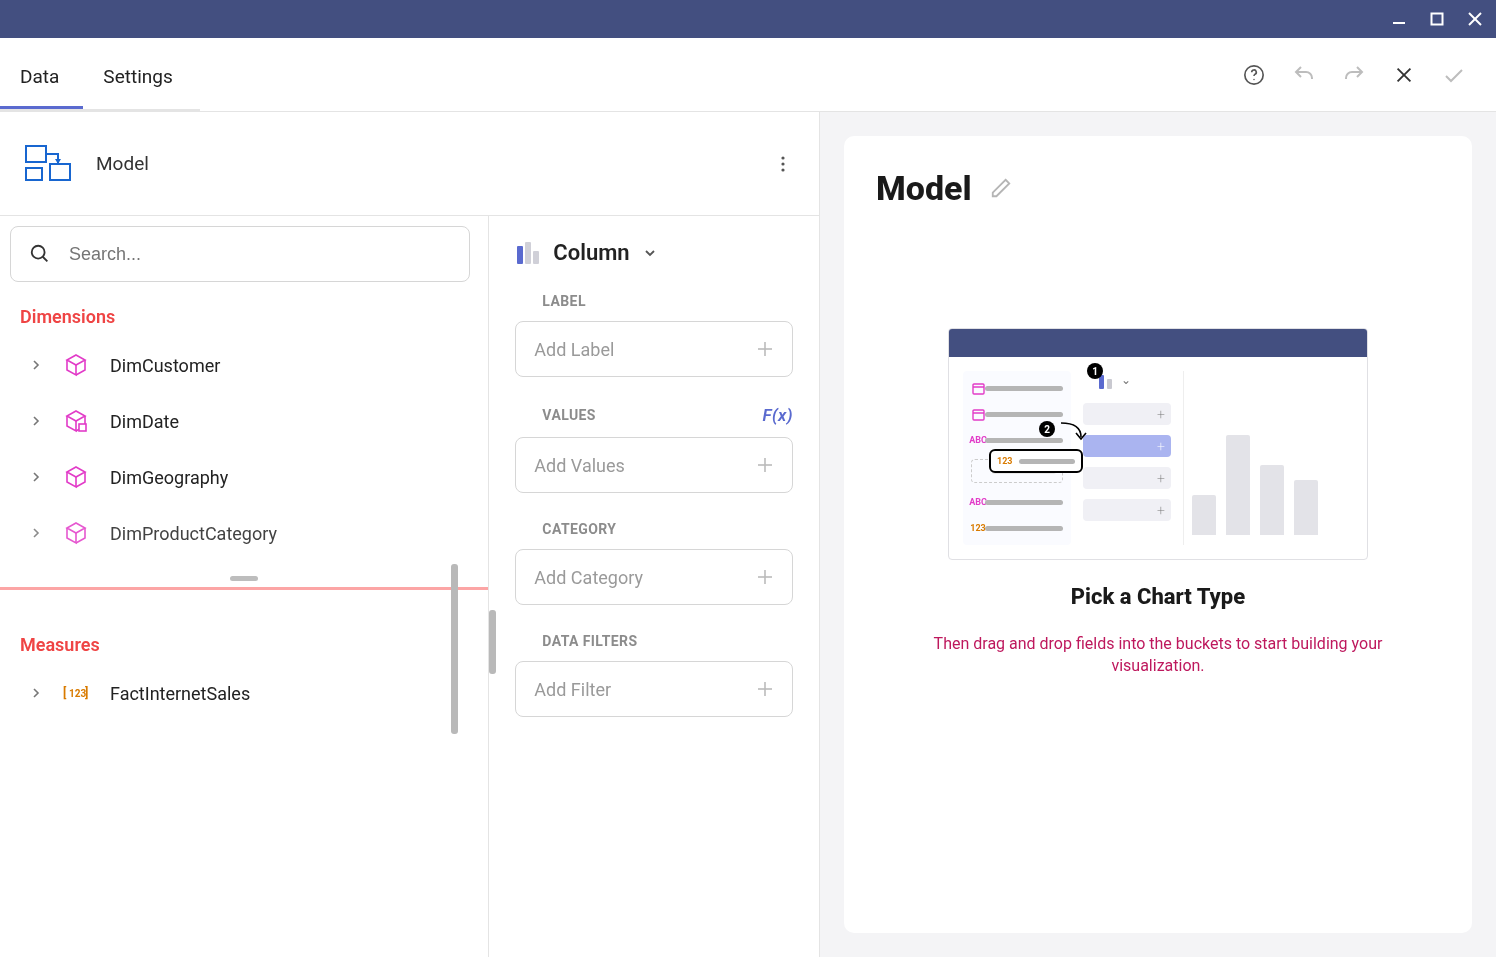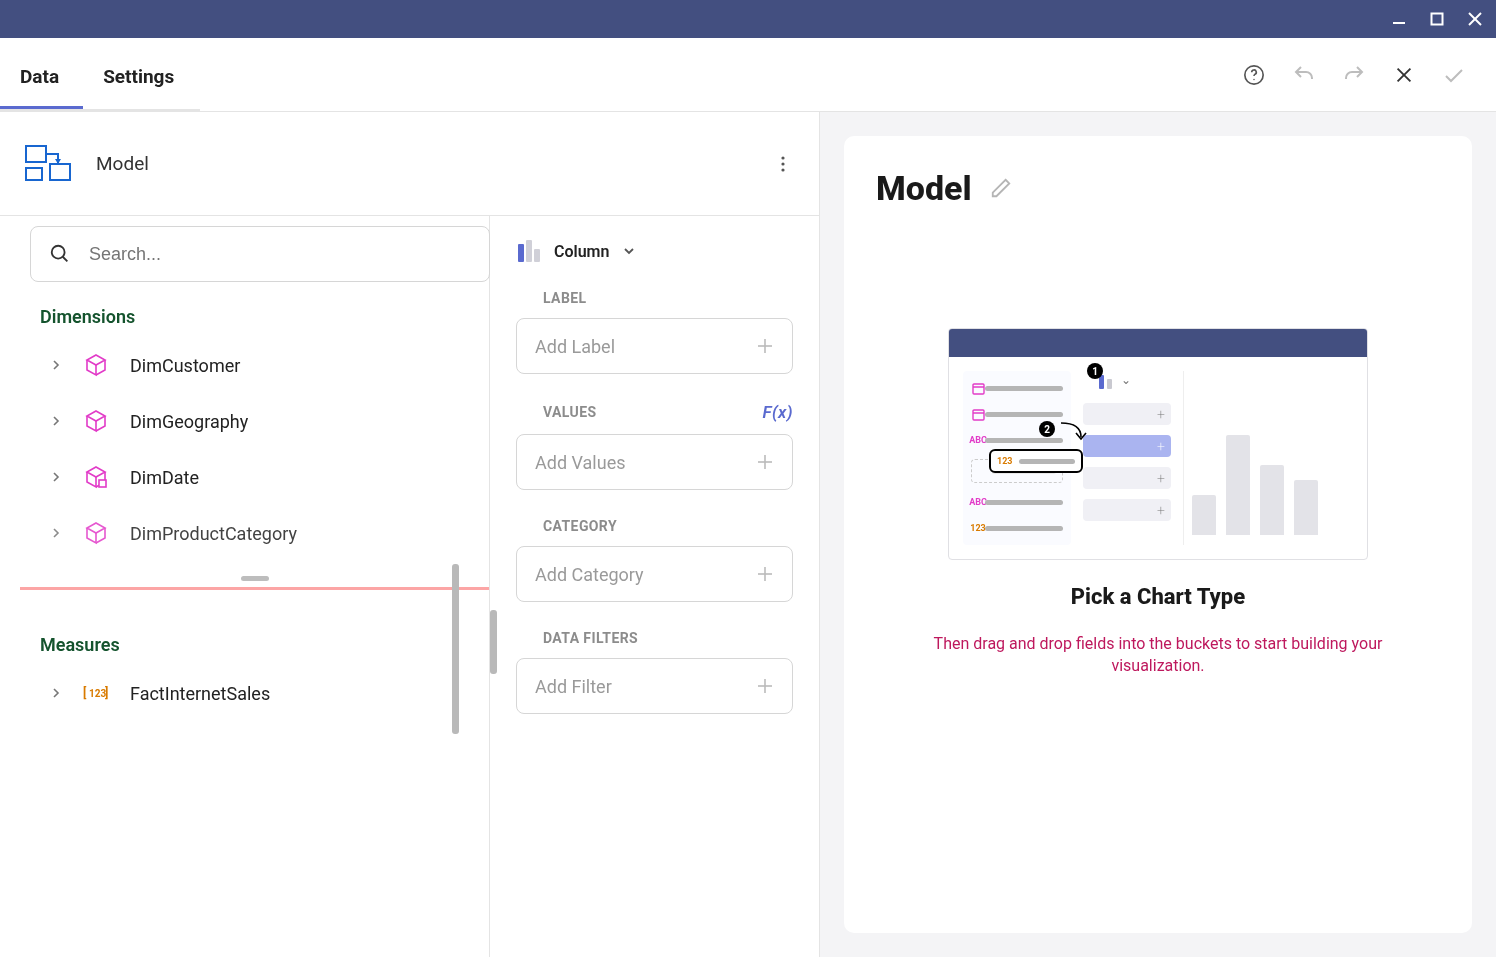--- a/index.html
+++ b/index.html
@@ -36,21 +36,21 @@
     border-bottom: 1px solid #e4e4e4;
   }
   .tabs {
     display: flex;
     align-items: center;
     padding-left: 20px;
     gap: 44px;
   }
   .tab {
     font-size: 19px;
-    font-weight: 700;
+    font-weight: 400;
     color: #222;
     padding: 24px 0 20px 0;
     position: relative;
     cursor: pointer;
   }
   .tab.active::after {
     content: "";
     position: absolute;
     left: -20px; right: -24px;
     bottom: -1px;
@@ -114,21 +114,20 @@
     display: flex;
     height: calc(100% - 104px);
   }
 
   .fields-panel {
     width: 490px;
     display: flex;
     flex-direction: column;
     border-right: 1px solid #e4e4e4;
     position: relative;
-    padding-left: 20px;
   }
 
   .search-wrap {
     padding: 10px 10px 10px 10px;
   }
   .search {
     display: flex;
     align-items: center;
     gap: 18px;
     width: 460px;
@@ -140,21 +139,21 @@
   .search input {
     border: none;
     outline: none;
     font-size: 18px;
     flex: 1;
   }
 
   .section-title {
     font-size: 18px;
     font-weight: 600;
-    color: #14532d;
+    color: #ef4444;
     padding: 14px 20px 10px 20px;
   }
 
   .dim-list {
     overflow-y: auto;
     padding-bottom: 8px;
     max-height: 280px;
     position: relative;
   }
   .dim-list::-webkit-scrollbar { width: 0; }
@@ -217,21 +216,21 @@
   }
 
   .chart-type-row {
     display: flex;
     align-items: center;
     gap: 14px;
     margin-bottom: 26px;
     cursor: pointer;
   }
   .chart-type-row .ct-label {
-    font-size: 16px;
+    font-size: 22px;
     font-weight: 600;
     color:#222;
   }
 
   .cfg-label {
     font-size: 14px;
     font-weight: 700;
     color: #8c8c8c;
     letter-spacing: 0.4px;
     margin-top: 28px;
@@ -512,39 +511,39 @@
             <span class="chev">
                 <svg width="10" height="10" viewBox="0 0 10 10">
                   <polyline points="3,1 7,5 3,9" fill="none" stroke="#777" stroke-width="1.6"></polyline>
                 </svg>
               </span>
             <span class="cube">
                 <svg width="24" height="24" viewBox="0 0 24 24" fill="none" stroke="#e23bc8" stroke-width="1.6">
                   <path d="M12 2 L21 7 L12 12 L3 7 Z"></path>
                   <path d="M3 7 L3 17 L12 22 L12 12"></path>
                   <path d="M21 7 L21 17 L12 22"></path>
-                </svg>
-              </span>
-            <span>DimGeography</span>
+                  <rect x="15" y="15" width="7" height="7" fill="#fff" stroke="#e23bc8"></rect>
+                </svg>
+              </span>
+            <span>DimDate</span>
           </div>
           <div class="row-item">
             <span class="chev">
                 <svg width="10" height="10" viewBox="0 0 10 10">
                   <polyline points="3,1 7,5 3,9" fill="none" stroke="#777" stroke-width="1.6"></polyline>
                 </svg>
               </span>
             <span class="cube">
                 <svg width="24" height="24" viewBox="0 0 24 24" fill="none" stroke="#e23bc8" stroke-width="1.6">
                   <path d="M12 2 L21 7 L12 12 L3 7 Z"></path>
                   <path d="M3 7 L3 17 L12 22 L12 12"></path>
                   <path d="M21 7 L21 17 L12 22"></path>
-                  <rect x="15" y="15" width="7" height="7" fill="#fff" stroke="#e23bc8"></rect>
-                </svg>
-              </span>
-            <span>DimDate</span>
+                </svg>
+              </span>
+            <span>DimGeography</span>
           </div>
           <div class="row-item" style="opacity:0.85;">
             <span class="chev">
                 <svg width="10" height="10" viewBox="0 0 10 10">
                   <polyline points="3,1 7,5 3,9" fill="none" stroke="#777" stroke-width="1.6"></polyline>
                 </svg>
               </span>
             <span class="cube">
                 <svg width="24" height="24" viewBox="0 0 24 24" fill="none" stroke="#e23bc8" stroke-width="1.6">
                   <path d="M12 2 L21 7 L12 12 L3 7 Z"></path>

